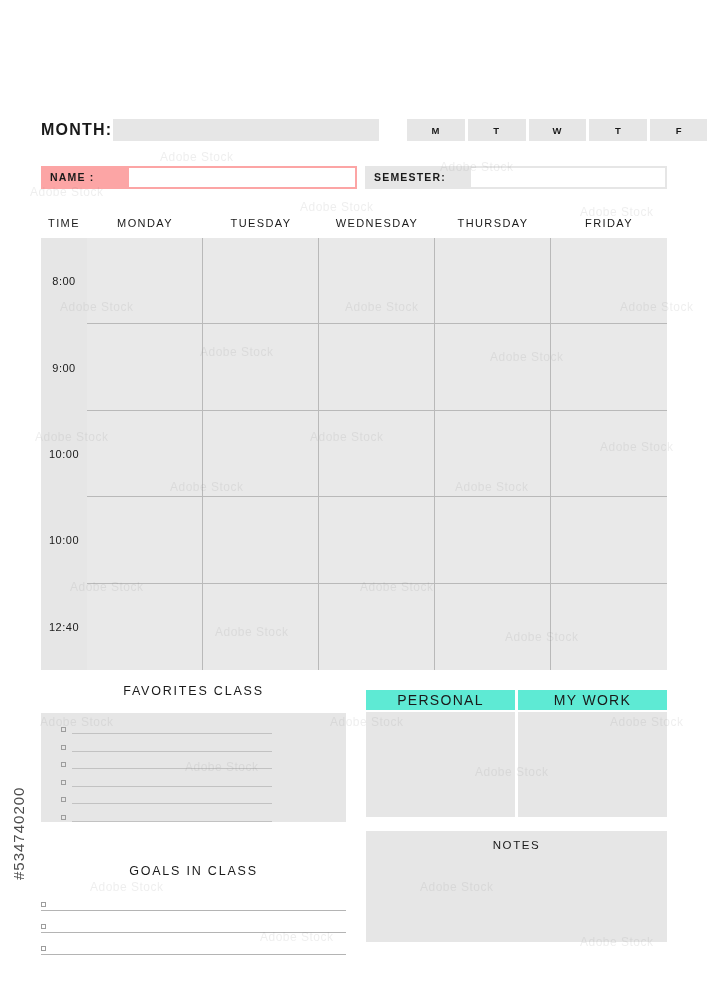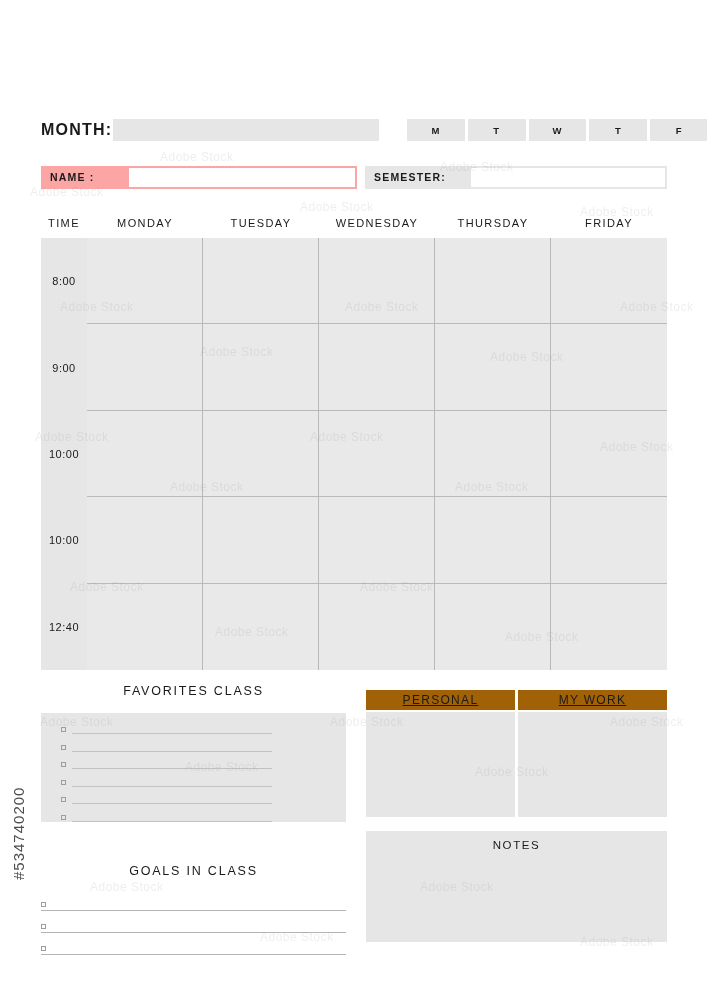--- a/index.html
+++ b/index.html
@@ -265,27 +265,26 @@
     position: absolute;
     left: 366px;
     top: 690px;
     width: 301px;
     height: 20px;
     display: flex;
     gap: 3px;
   }
   .pm-head .h {
     flex: 1 1 0;
-    background: #a16207;
-    font-size: 12px;
+    background: #5eead4;
+    font-size: 14px;
     letter-spacing: 1.3px;
     display: flex;
     align-items: center;
     justify-content: center;
-    text-decoration: underline;
   }
   .pm-body {
     position: absolute;
     left: 366px;
     top: 712px;
     width: 301px;
     height: 105px;
     display: flex;
     gap: 3px;
   }

